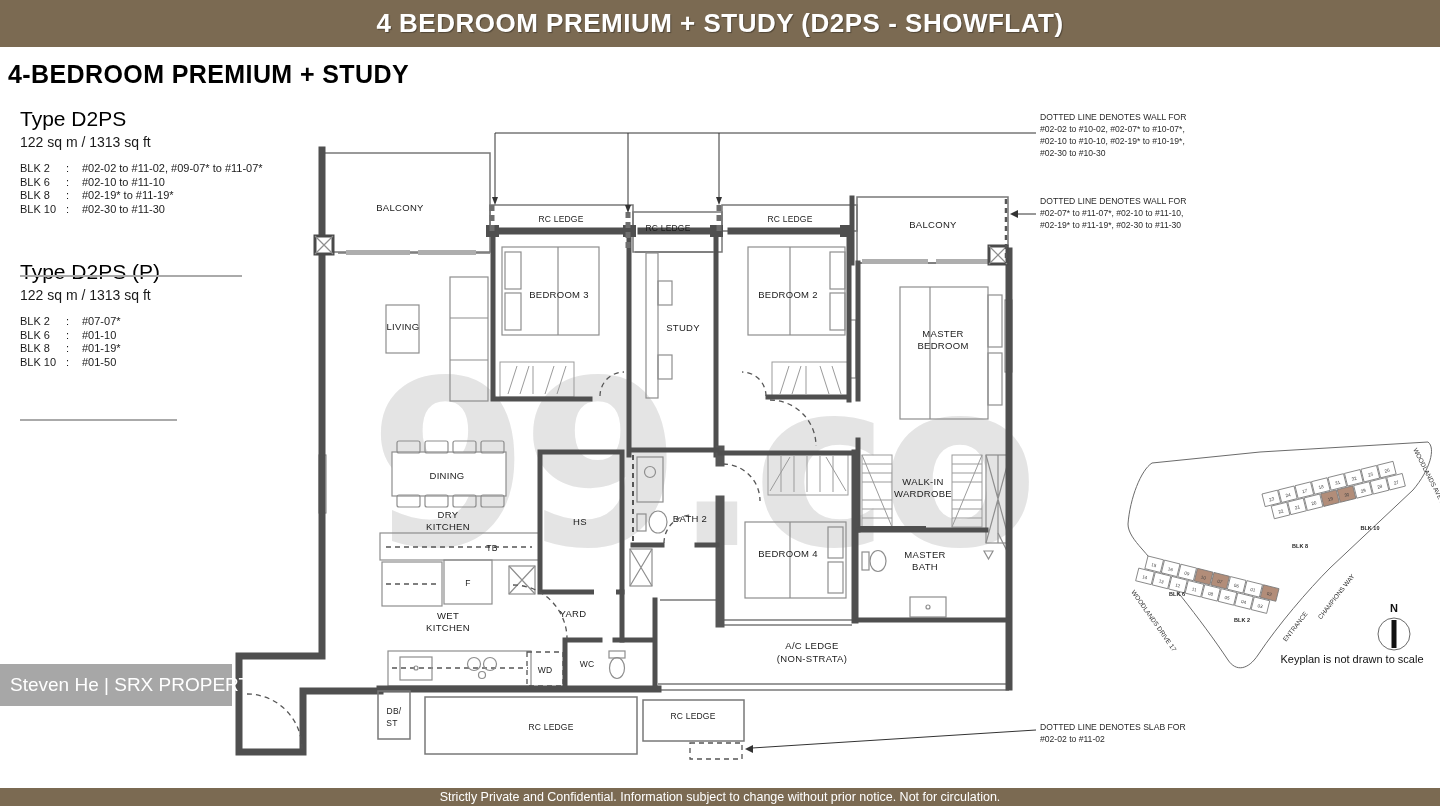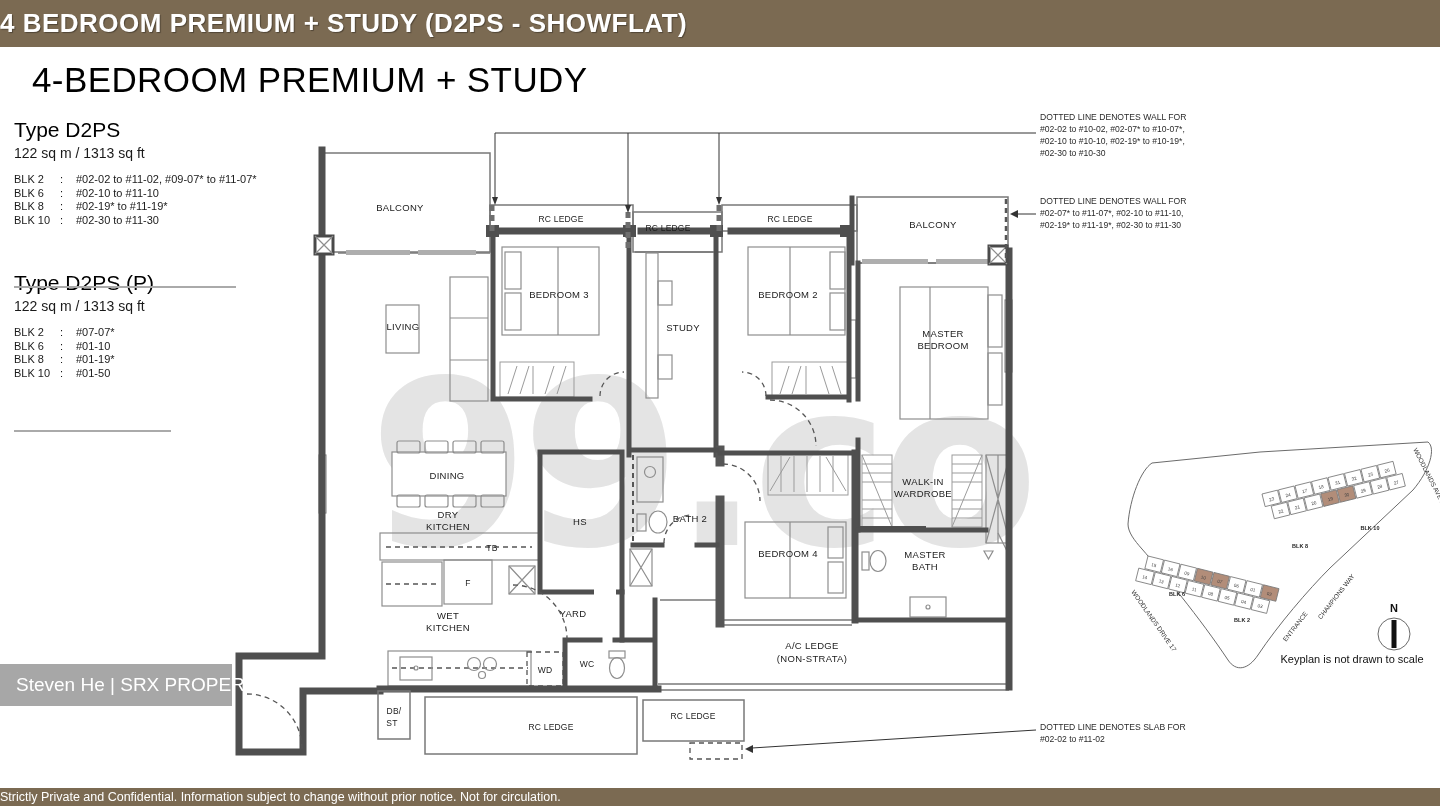--- a/index.html
+++ b/index.html
@@ -1,38 +1,38 @@
 <!DOCTYPE html>
 <html><head>
 <meta charset="utf-8">
 <style>
   html,body{margin:0;padding:0;background:#fff;}
   #stage{position:relative;width:1440px;height:806px;background:#fff;overflow:hidden;
          font-family:"Liberation Sans",sans-serif;}
-  .bar{position:absolute;left:0;width:1440px;background:#7b6a52;color:#fff;}
+  .bar{position:absolute;left:0;width:1440px;background:#7b6a52;color:#fff;text-align:center;}
   #header-bar{top:0;height:47px;line-height:47px;font-size:26px;font-weight:bold;letter-spacing:.5px;
               text-shadow:1px 1px 1px rgba(0,0,0,.35);}
   #footer-bar{top:788px;height:22px;line-height:18px;font-size:12.5px;}
   
   #info{position:absolute;left:8px;top:60px;color:#111;}
-  .page-title{font-size:35px;font-weight:400;letter-spacing:.4px;color:#000;white-space:nowrap;margin-left:24px;}
+  .page-title{font-size:25px;font-weight:700;letter-spacing:.4px;color:#000;white-space:nowrap;}
   .type-name{font-size:21px;color:#000;margin-top:0;}
   .type-area{font-size:14px;margin-top:3px;color:#1a1a1a;}
   .blk-table{margin-top:12px;font-size:11px;line-height:13.5px;color:#1a1a1a;}
   .blk-row{display:flex;}
   .blk-row .b{width:46px;}
   .blk-row .c{width:16px;}
   .divider{position:absolute;left:0;height:2px;background:#aaa;}
   #div1{top:168px;width:222px;}
   #div2{top:312px;width:157px;}
   .sec{position:relative;}
   
   #watermark-agent{position:absolute;left:0;top:664px;width:232px;height:42px;
       background:rgba(160,160,160,.92);color:#fff;font-size:19px;line-height:42px;
-      padding-left:16px;box-sizing:border-box;white-space:nowrap;}
+      padding-left:10px;box-sizing:border-box;white-space:nowrap;}
   
   .w7{stroke:#4f4f4f;stroke-width:7;fill:none;stroke-linecap:square;}
   .w5{stroke:#4f4f4f;stroke-width:5;fill:none;stroke-linecap:square;}
   .w9{stroke:#565656;stroke-width:9;fill:none;stroke-linecap:square;}
   .thin{stroke:#787878;stroke-width:1.5;fill:none;}
   .furn{stroke:#8e8e8e;stroke-width:1.2;fill:none;}
   .furnf{stroke:#8e8e8e;stroke-width:1.2;fill:#fff;}
   .hatch{stroke:#9b9b9b;stroke-width:1;fill:none;}
   .dash{stroke:#555;stroke-width:1.3;fill:none;stroke-dasharray:5 4;}
   .dashwall{stroke:#6e6e6e;stroke-width:5;fill:none;stroke-dasharray:6 4;}
@@ -55,21 +55,21 @@
 </style>
 </head>
 <body>
 
 <div id="stage">
 
   <div id="header-bar" class="bar">4 BEDROOM PREMIUM + STUDY (D2PS - SHOWFLAT)</div>
 
   <div id="info">
     <div class="page-title">4-BEDROOM PREMIUM + STUDY</div>
-    <div class="sec" style="margin-top:18px;margin-left:6px;">
+    <div class="sec" style="margin-top:18px;margin-left:12px;">
       <div class="type-name">Type D2PS</div>
       <div class="type-area">122 sq m /  1313 sq ft</div>
       <div class="blk-table">
         <div class="blk-row">
           <span class="b">BLK 2</span>
           <span class="c">:</span>
           <span>#02-02 to #11-02, #09-07* to #11-07*</span>
         </div>
         <div class="blk-row">
           <span class="b">BLK 6</span>

